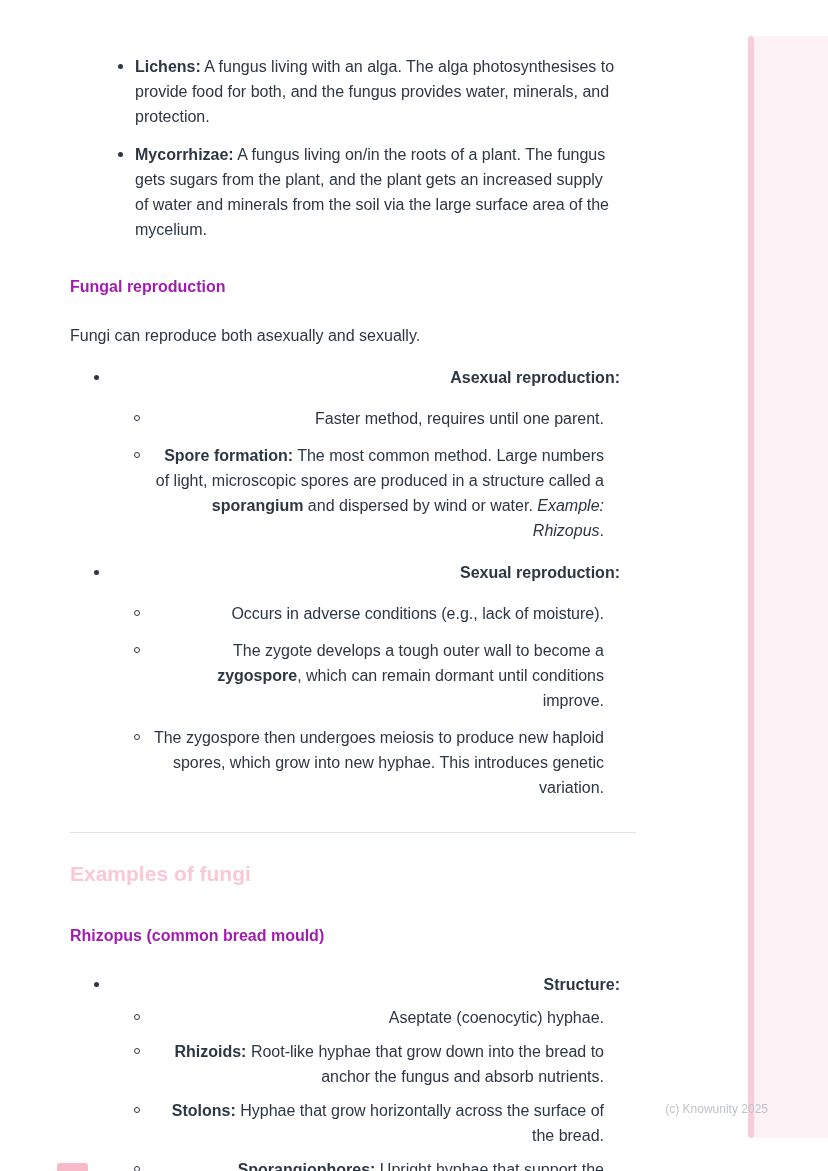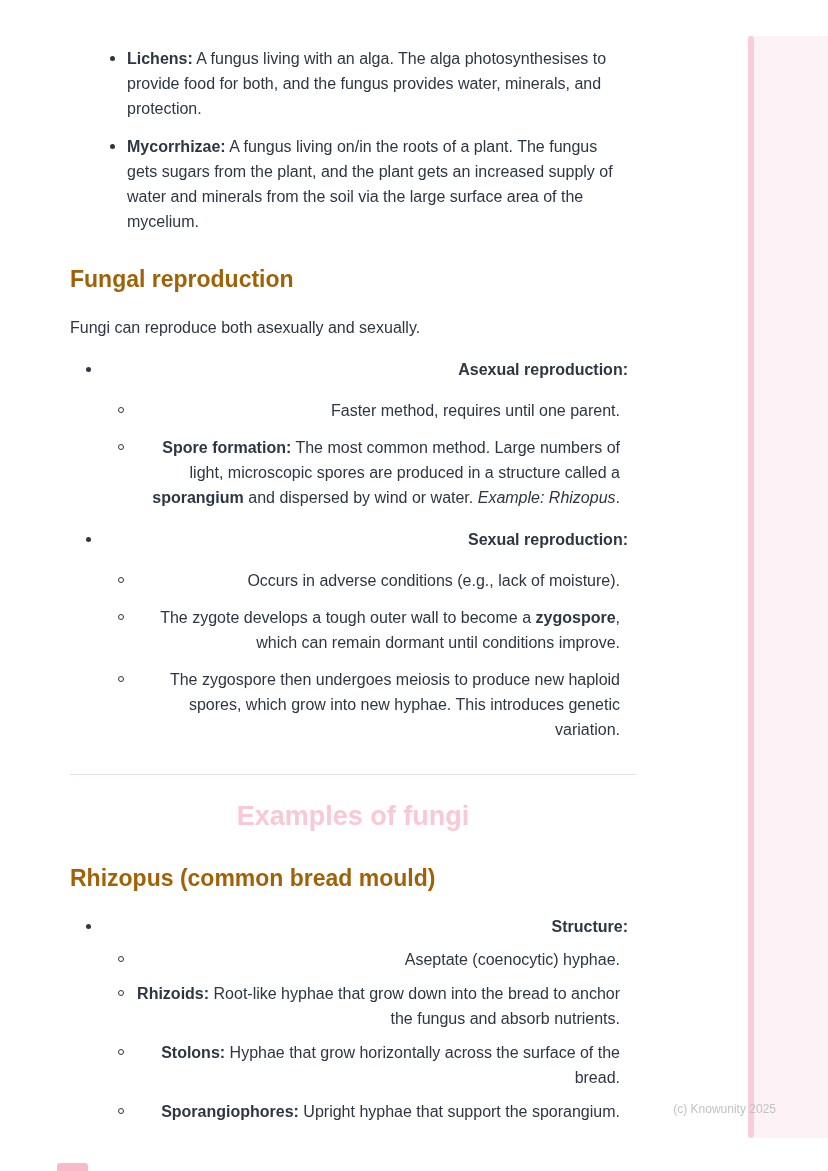--- a/index.html
+++ b/index.html
@@ -14,21 +14,21 @@
   .content{
     position:absolute;
     left:70px;top:38px;
     width:566px;
     font-size:16px;
     line-height:25px;
   }
   .b{font-weight:700;}
   .i{font-style:italic;}
   strong{font-weight:700;}
-  ul{list-style:none;margin:8px;padding:0;}
+  ul{list-style:none;margin:16px;padding:0;}
   li{position:relative;}
 
   
   ul.symbiosis{padding-left:24px;}
   ul.symbiosis > li{padding-left:25px;margin-bottom:13px;}
   ul.symbiosis > li::before{
     content:"";position:absolute;left:8px;top:10px;
     width:5px;height:5px;border-radius:50%;background:#2d3643;
   }
 
@@ -44,44 +44,44 @@
   ul.lv2 > li{padding-left:25px;margin-bottom:12px;}
   ul.lv2 > li::before{
     content:"";position:absolute;left:7px;top:9px;
     width:4px;height:4px;border-radius:50%;
     border:1.5px solid #2d3643;background:transparent;
   }
   ul.lv2.tight{margin-top:8px;}
   ul.lv2.tight > li{margin-bottom:9px;}
 
   h1.big-heading{
-    font-size:27px;line-height:34px;font-weight:700;
-    color:#f9c8d5;margin:24px 0 0 0;text-align:center;
+    font-size:21px;line-height:34px;font-weight:700;
+    color:#f9c8d5;margin:24px 0 0 0;
   }
   h2.pink-heading{
-    font-size:23px;line-height:30px;font-weight:700;
-    color:#a16207;margin:30px 0 21px 0;
+    font-size:16px;line-height:30px;font-weight:700;
+    color:#a21caf;margin:30px 0 21px 0;
   }
   p.para{margin:0 0 17px 0;}
   hr.divider{
     border:none;border-top:1px solid #eadfe2;
     margin:32px 0 0 0;
   }
   .right-accent-bar{
     position:absolute;left:748px;top:36px;
     width:6px;height:1102px;border-radius:3px;
     background:#f8ccd8;
   }
   .right-margin-tint{
     position:absolute;left:754px;top:36px;
     width:74px;height:1102px;
     background:#fdf3f6;
   }
   .watermark{
-    position:absolute;top:1102px;right:52px;
+    position:absolute;top:1102px;right:60px;
     font-size:12px;line-height:14px;color:#bfc2c7;
     z-index:3;
   }
   .bottom-marker{
     position:absolute;left:57px;top:1163px;
     width:31px;height:8px;
     background:#f8b9c9;border-radius:3px 3px 0 0;
   }
 </style>
 </head>

